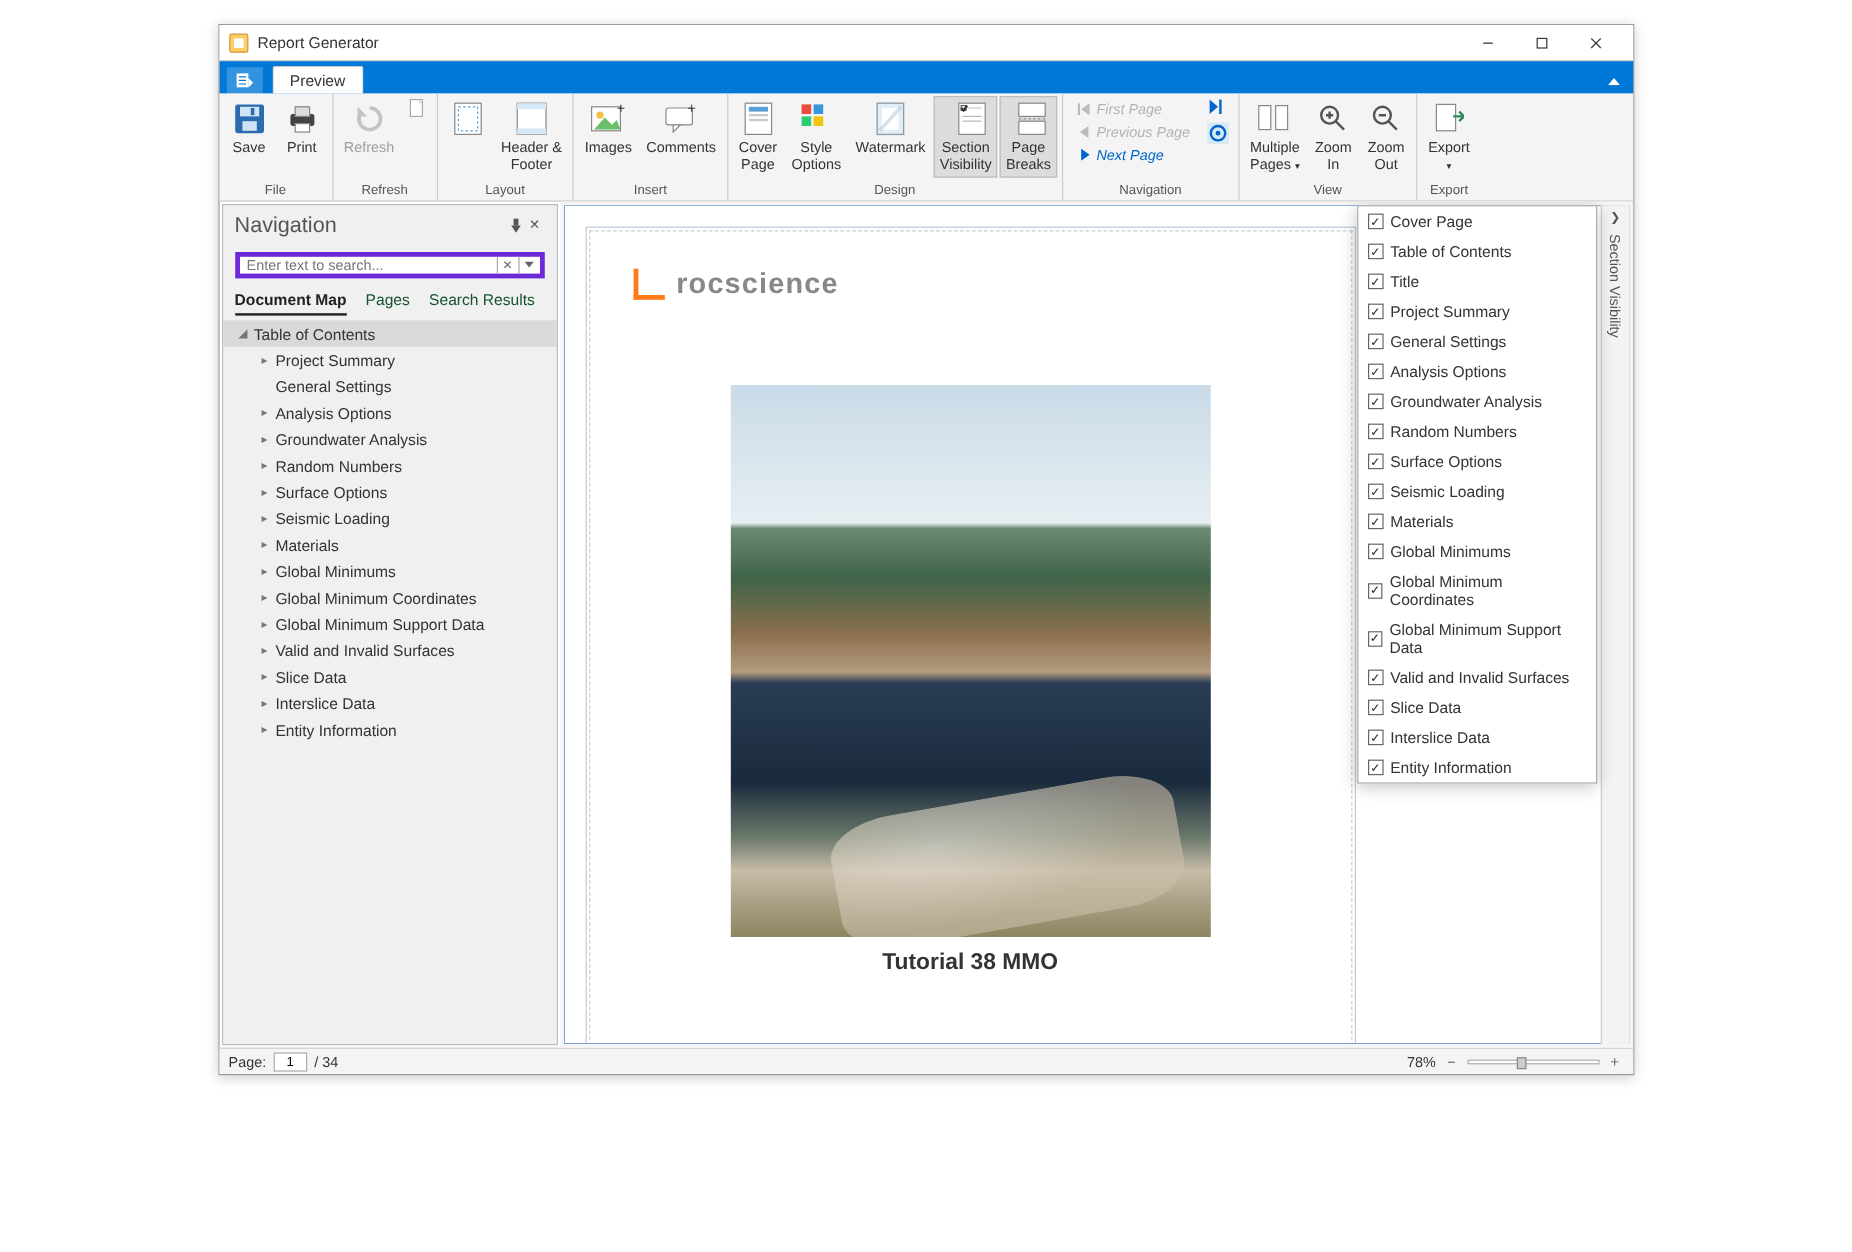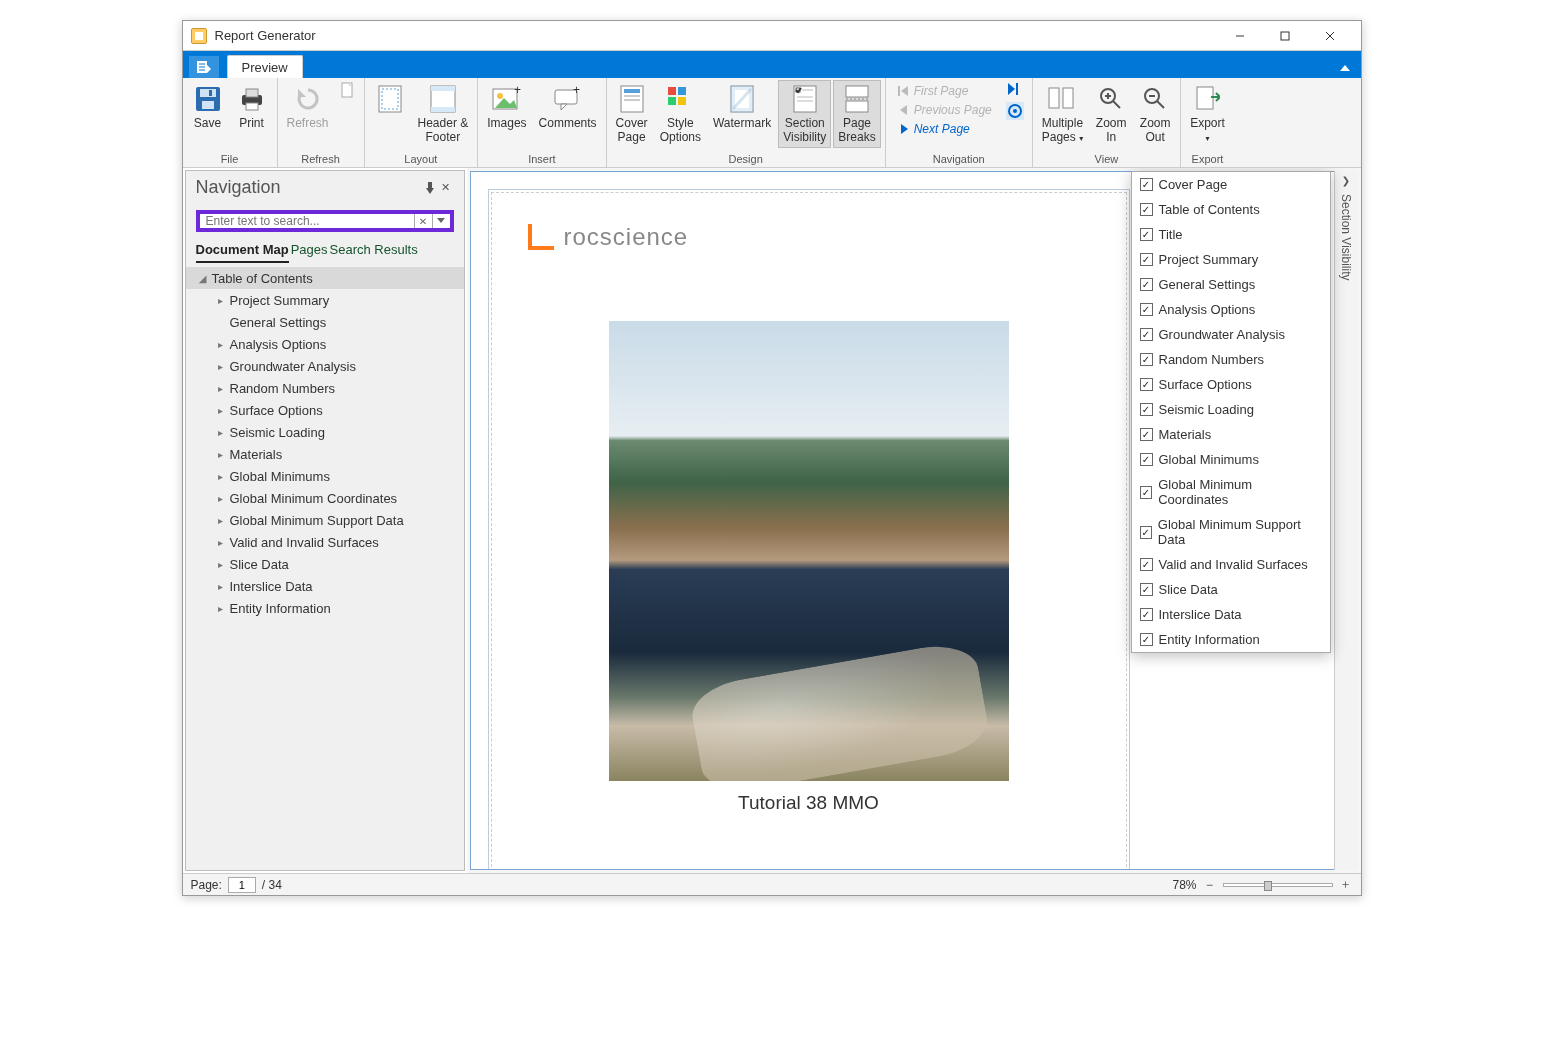--- a/index.html
+++ b/index.html
@@ -21,52 +21,52 @@
 .ribbon-tab { background: #fff; color: #333; padding: 4px 14px 3px; font-size: 13px; border-radius: 2px 2px 0 0; border: 1px solid #ccc; border-bottom:none; }
 .tabrow-chevron { margin-left:auto; width:20px; height:20px; color:#fff; display:flex; align-items:center; justify-content:center; font-size:10px; margin-right:6px; cursor:pointer; }
 
 
 .ribbon { height: 90px; background: #f4f4f4; border-bottom: 1px solid #ccc; display: flex; }
 .rgroup { display: flex; flex-direction: column; border-right: 1px solid #ccc; padding: 2px 4px 0; }
 .rgroup-body { flex: 1; display: flex; align-items: flex-start; gap: 2px; }
 .rgroup-label { text-align: center; font-size: 11px; color: #555; padding: 2px 0; }
 .rbtn { display: flex; flex-direction: column; align-items: center; justify-content: flex-start; padding: 2px 4px; min-width: 42px; cursor: pointer; border: 1px solid transparent; }
 .rbtn.disabled { opacity: 0.45; cursor: default; }
-.rbtn.active { background: #dcdcdc; border-color:#bcbcbc; }
+.rbtn.active { background: #dcdcdc; border-color:#bcbcbc;align-items:flex-end; }
 .ricon { width: 32px; height: 32px; display: flex; align-items: center; justify-content: center; margin-bottom: 2px; }
 .rlabel { font-size: 12px; text-align: center; line-height: 1.15; white-space: pre-line; }
 .rcol { display:flex; flex-direction:column; justify-content:flex-start; padding:2px 4px; gap:1px;font-style:italic; }
 .navlink { font-size:12px; padding:2px 4px; display:flex; align-items:center; gap:4px; cursor:pointer; }
 .navlink.off { color:#b3b3b3; }
 .navlink.on { color:#0066cc; }
 
 
 .mainsplit { flex:1; display:flex; min-height:0; }
 .navpanel { width:280px; background:#f0f0f0; border:1px solid #bdbdbd; margin:2px 2px 2px 2px; display:flex; flex-direction:column; }
 .navhead { display:flex; align-items:center; padding:6px 10px; font-size:18px; color:#555; }
 .navhead-title { flex:1; }
 .pinbtn, .closebtn2 { width:16px; height:16px; display:flex; align-items:center; justify-content:center; font-size:11px; cursor:pointer; color:#555; }
 .searchrow { padding:6px 10px 4px; display:flex; }
 .searchbox { flex:1; height:22px; border:4px solid #6d28d9; background:#fff; display:flex; align-items:center; }
 .searchbox input { border:none; outline:none; flex:1; padding:0 6px; font-size:12px; color:#888; background:transparent; }
 .searchbox .sbtn { width:18px; height:100%; border-left:1px solid #aaa; display:flex; align-items:center; justify-content:center; font-size:10px; color:#666; cursor:pointer; }
-.navtabs { display:flex; gap:2px; padding:6px 10px 0; font-size:13px; }
+.navtabs { display:flex; gap:16px; padding:6px 10px 0; font-size:13px; }
 .navtab { padding-bottom:4px; cursor:pointer; color:#14532d; }
 .navtab.sel { font-weight:600; color:#222; border-bottom:2px solid #222; }
 .tree { padding:4px 0 0; overflow:auto; flex:1; }
 .trow { display:flex; align-items:center; height:22px; padding-left:10px; cursor:pointer; font-size:13px; color:#333; }
 .trow.top { background:#d9d9d9; }
 .trow .arr { width:14px; text-align:center; color:#777; font-size:10px; }
 .trow .lbl { padding-left:2px; }
 .trow.child { padding-left:28px; }
 
 .viewer { flex:1; background:#f5f5f5; position:relative; overflow:hidden; border-top:0; }
 .viewer-inner { position:absolute; inset:3px 3px 3px 3px; border:1px solid #7aa3d4; background:#fff; overflow:auto; }
 .page-canvas { padding:20px 0 0 20px; }
-.page { width:636px; min-height:700px; background:#fff; border:1px dashed #ccc; outline:1px solid #bcd; outline-offset:2px; position:relative; padding:30px 36px; }
+.page { width:636px; min-height:700px; background:#fff; border:1px dashed #ccc; outline:1px solid #bcd; outline-offset:2px; position:relative; padding:30px 36px;font-weight:bold; }
 .logo-block { display:flex; align-items:center; gap:10px; }
 .logo-mark { width:26px; height:26px; border-left:4px solid #ff7a1a; border-bottom:4px solid #ff7a1a; }
 .logo-text { font-size:24px; letter-spacing:1px; color:#888; }
 .coverimg { width:400px; height:460px; margin:70px auto 10px; display:block; background:
   linear-gradient(180deg,#c9dbe8 0%, #e7eef2 25%, #6b8a6f 26%, #3f6448 35%, #8a6f4e 45%, #b49a7e 52%, #2a3d55 54%, #1a2a3d 72%, #6b7a6c 82%, #c8bba8 88%, #8a8460 100%);
   position:relative; overflow:hidden;
 }
 .coverimg::after { content:""; position:absolute; left:50%; bottom:6%; width:290px; height:110px; border-radius:55px/30px; background:radial-gradient(ellipse at 30% 30%, rgba(255,255,255,.6), rgba(255,255,255,0) 60%), #cbbfa9; transform:rotate(-10deg) translateX(-40%); opacity:.6; }
 .covercap { text-align:center; font-size:19px; color:#333; line-height:1.3; }
 

